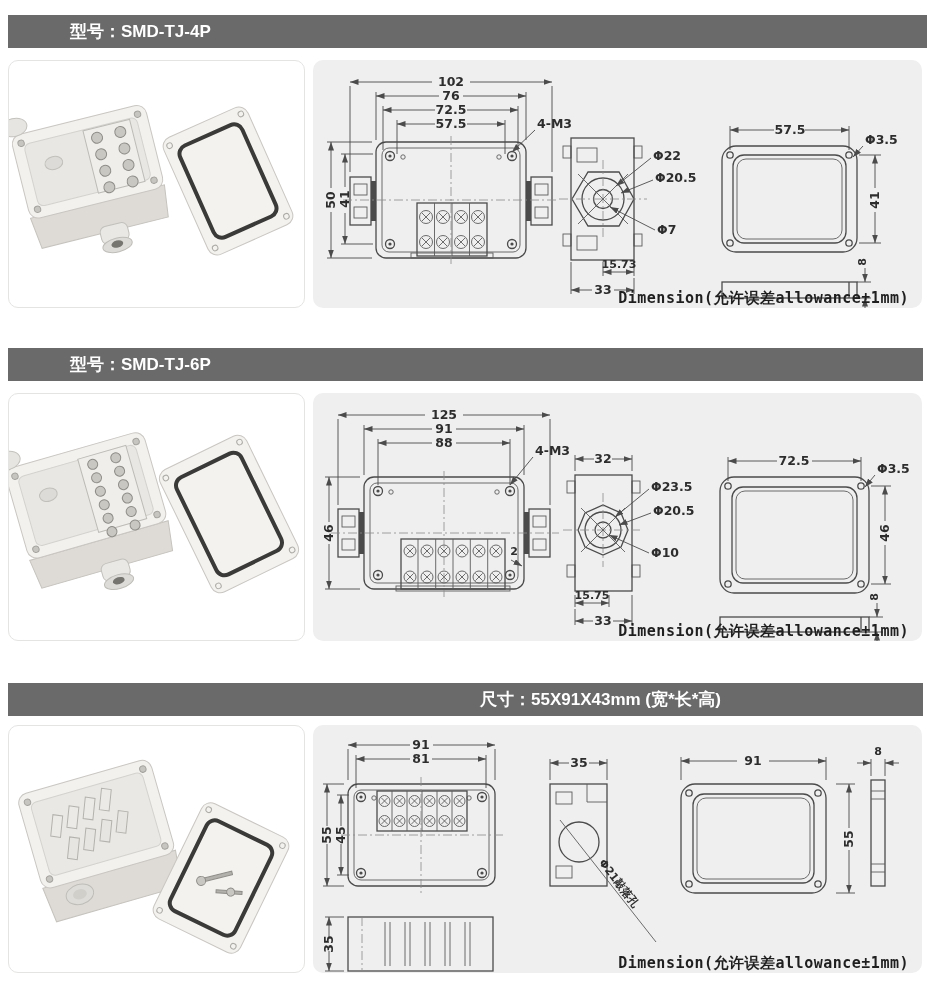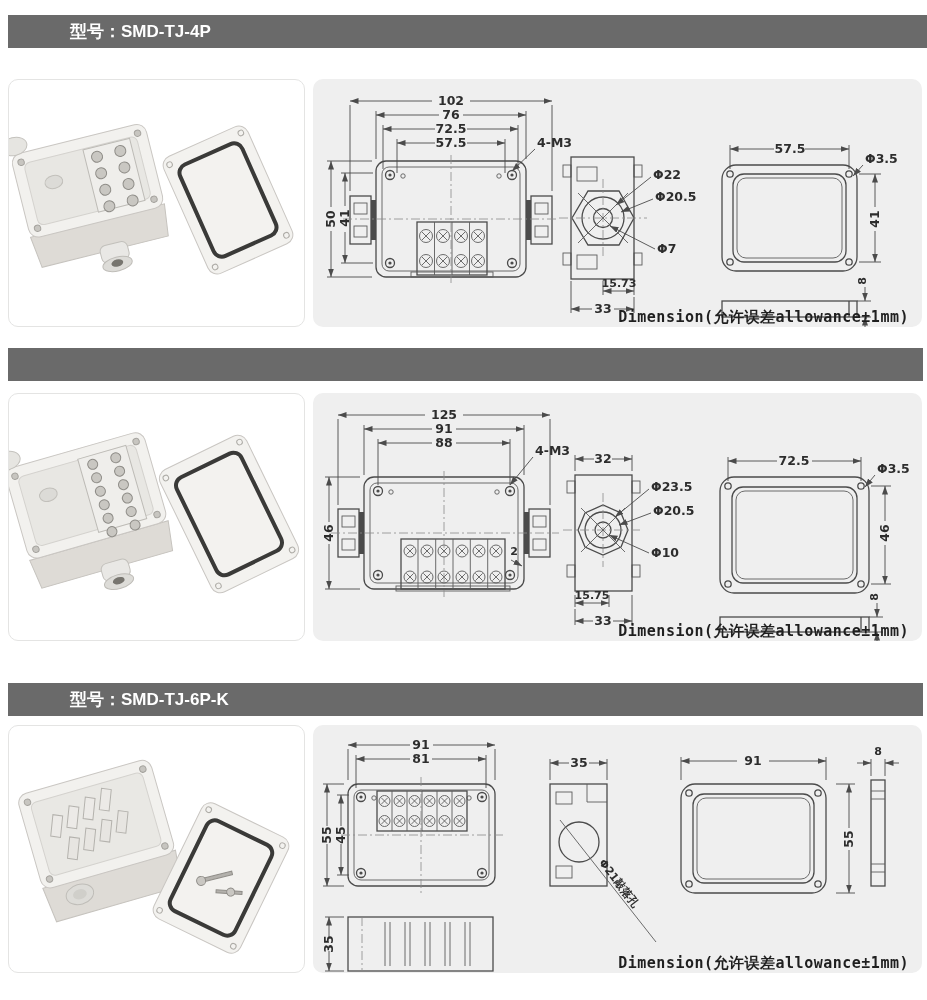--- a/index.html
+++ b/index.html
@@ -7,21 +7,21 @@
   .wrap{position:absolute;inset:0;}
   .hbar{position:absolute;left:8px;width:915px;height:33px;background:#6a6a6a;color:#fff;
         font-size:17px;font-weight:bold;line-height:33px;}
   .hbar .model{position:absolute;left:62px;white-space:nowrap;}
   .hbar .size{position:absolute;left:472px;white-space:nowrap;}
   .row{position:absolute;left:8px;width:915px;height:248px;}
   .photo{position:absolute;left:0;top:0;width:295px;height:246px;background:#fff;
          border:1px solid #e4e4e3;border-radius:10px;overflow:hidden;}
   .draw{position:absolute;left:305px;top:0;width:609px;height:248px;background:#efefef;
         border-radius:10px;overflow:hidden;}
-  .s1h{top:15px;padding-left:20px;} .s1r{top:60px;margin-top:19px;}
+  .s1h{top:15px;padding-left:20px;} .s1r{top:60px;}
   .s2h{top:348px;} .s2r{top:393px;}
   .s3h{top:683px;} .s3r{top:725px;}
   
   .o{fill:none;stroke:#4b4b4b;stroke-width:1.3;}
   .t{fill:none;stroke:#5c5c5c;stroke-width:0.9;}
   .dm{fill:none;stroke:#4b4b4b;stroke-width:0.9;}
   .cl{fill:none;stroke:#8a8a8a;stroke-width:0.8;stroke-dasharray:9 3 2 3;}
   .dk{fill:#4b4b4b;stroke:none;}
   text.dt{font-family:"DejaVu Sans",sans-serif;font-size:12.5px;font-weight:bold;fill:#2d2d2d;}
   text.dts{font-family:"DejaVu Sans",sans-serif;font-size:11px;font-weight:bold;fill:#2d2d2d;}
@@ -216,20 +216,21 @@
           <line x1="552" y1="208" x2="552" y2="222" class="dm" marker-end="url(#a1)"></line>
             <line x1="552" y1="252" x2="552" y2="238" class="dm" marker-end="url(#a1)"></line>
           <text class="dts" transform="rotate(-90 549 202)" x="549" y="202" dy="4" text-anchor="middle">8</text>
         </g>
         <text class="nt" x="596" y="243" text-anchor="end">Dimension(允许误差allowance±1mm)</text>
       </svg>
     </div>
   </div>
 
   <div class="hbar s2h">
+    <span class="model"><span>型号：</span><span>SMD-TJ-6P</span></span>
   </div>
   <div class="row s2r">
     <div class="photo">
       <svg width="295" height="246" viewBox="0 0 295 246">
         <g transform="translate(88,118) rotate(-16)">
           <path d="M-78,28 L-74,58 L62,58 L66,28 Z" fill="#dedbd6" stroke="#c6c3be"></path>
           <rect x="-78" y="-66" width="144" height="94" rx="10" fill="#f2f1ee" stroke="#c9c6c2"></rect>
           <rect x="-67" y="-55" width="122" height="72" rx="6" fill="#e8e7e3" stroke="#d4d2ce"></rect>
           <ellipse cx="-42" cy="-30" rx="9" ry="6.5" fill="#dcdbd7" stroke="#c2c0bb"></ellipse>
           <circle cx="-69" cy="-57" r="3.2" fill="#c7c5c0" stroke="#a5a39e"></circle>
@@ -409,21 +410,21 @@
           <line x1="564" y1="210" x2="564" y2="224" class="dm" marker-end="url(#a2)"></line>
             <line x1="564" y1="252" x2="564" y2="239" class="dm" marker-end="url(#a2)"></line>
           <text class="dts" transform="rotate(-90 561 204)" x="561" y="204" dy="4" text-anchor="middle">8</text>
         </g>
         <text class="nt" x="596" y="243" text-anchor="end">Dimension(允许误差allowance±1mm)</text>
       </svg>
     </div>
   </div>
 
   <div class="hbar s3h">
-    <span class="model"><span>型号：</span><span>SMD-TJ-6P-K</span></span>
+    <span class="size"><span>尺寸：</span><span>55X91X43mm (宽*长*高)</span></span>
   </div>
   <div class="row s3r">
     <div class="photo">
       <svg width="295" height="246" viewBox="0 0 295 246">
         <g transform="translate(92,104) rotate(-16)">
           <path d="M-72,40 L-68,76 L62,76 L66,40 Z" fill="#dedbd6" stroke="#c6c3be"></path>
           <rect x="-72" y="-56" width="138" height="98" rx="10" fill="#f2f1ee" stroke="#c9c6c2"></rect>
           <rect x="-61" y="-45" width="116" height="76" rx="6" fill="#e9e8e4" stroke="#d4d2ce"></rect>
           <circle cx="-63" cy="-47" r="3.2" fill="#c7c5c0" stroke="#a5a39e"></circle>
             <circle cx="57" cy="-47" r="3.2" fill="#c7c5c0" stroke="#a5a39e"></circle>

